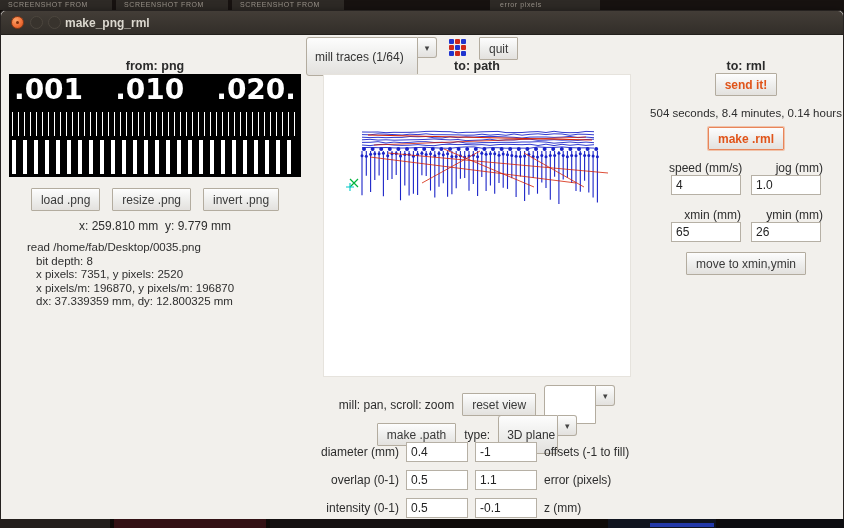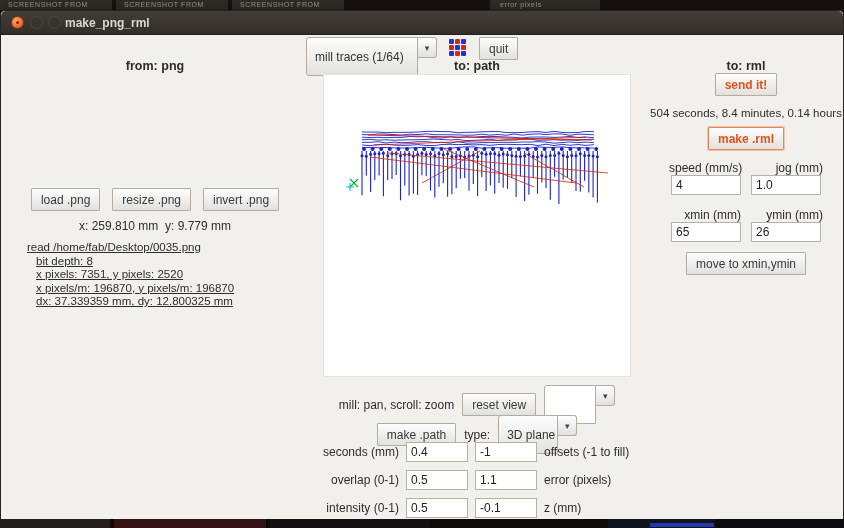--- a/index.html
+++ b/index.html
@@ -64,21 +64,21 @@
   
   .pngimg { position:absolute; left:8px; top:63px; width:292px; height:103px; background:#000; overflow:hidden; }
   .pngtext { display:flex; justify-content:space-between; padding:1px 5px 0 5px;
     font-family:"DejaVu Sans", sans-serif; font-weight:bold; font-size:28px; color:#fff; line-height:1.1; }
   .bars1 { position:absolute; left:3px; right:3px; top:38px; height:24px;
     background:repeating-linear-gradient(90deg,#fff 0 1.5px,#000 1.5px 6px); }
   .bars2 { position:absolute; left:3px; right:3px; top:66px; height:34px;
     background:repeating-linear-gradient(90deg,#fff 0 4px,#000 4px 11px); }
   .pngbtns { position:absolute; left:8px; top:177px; width:292px; display:flex; justify-content:center; gap:12px; }
   .coords { position:absolute; left:8px; top:208px; width:292px; text-align:center; font-size:12px; color:#2d2d2d; white-space:pre; }
-  .info { position:absolute; left:26px; top:230px; font-size:11.5px; color:#2e2e2e; line-height:13.5px;text-decoration:underline; }
+  .info { position:absolute; left:26px; top:230px; font-size:11.5px; color:#2e2e2e; line-height:13.5px; }
   .info div + div { padding-left:9px; }
   
   .canvas { position:absolute; left:322px; top:63px; width:308px; height:303px; background:#fff; border:1px solid #e6e3dd; }
   .hintrow { position:absolute; left:282px; top:374px; width:388px; display:flex; justify-content:center; align-items:center; gap:8px; }
   .mkpathrow { position:absolute; left:322px; top:404px; width:308px; display:flex; justify-content:center; align-items:center; gap:8px; }
   .paramgrid {
     position:absolute; left:248px; top:431px;
     display:grid; grid-template-columns:150px 62px 62px auto; gap:8px 7px; align-items:center;
   }
   .paramgrid .lbl.r { text-align:right; }
@@ -134,20 +134,29 @@
     <i class="b"></i>
       <i class="r"></i>
       <i class="b"></i>
   </div>
   <button class="btn" style="position:absolute;left:478px;top:26px">quit</button>
 
   <div class="hdr" style="left:8px;top:48px;width:292px">from: png</div>
   <div class="hdr" style="left:322px;top:48px;width:308px">to: path</div>
   <div class="hdr" style="left:648px;top:48px;width:194px">to: rml</div>
 
+  <div class="pngimg">
+    <div class="pngtext">
+      <span>.001</span>
+      <span>.010</span>
+      <span>.020.</span>
+    </div>
+    <div class="bars1"></div>
+    <div class="bars2"></div>
+  </div>
 
   <div class="pngbtns">
     <button class="btn">load .png</button>
     <button class="btn">resize .png</button>
     <button class="btn">invert .png</button>
   </div>
 
   <div class="coords">x: 259.810 mm  y: 9.779 mm</div>
 
   <div class="info">
@@ -335,21 +344,21 @@
     <span class="lbl">type:</span>
     <span class="combo" style="position:static">
       <span class="ctext" style="width:60px">3D plane</span>
       <span class="carrow">
           <span>▾</span>
         </span>
     </span>
   </div>
 
   <div class="paramgrid">
-    <span class="lbl r">seconds (mm)</span>
+    <span class="lbl r">diameter (mm)</span>
     <input class="tinput" value="0.4" style="">
     <input class="tinput" value="-1" style="">
     <span class="lbl">offsets (-1 to fill)</span>
 
     <span class="lbl r">overlap (0-1)</span>
     <input class="tinput" value="0.5" style="">
     <input class="tinput" value="1.1" style="">
     <span class="lbl">error (pixels)</span>
 
     <span class="lbl r">intensity (0-1)</span>

